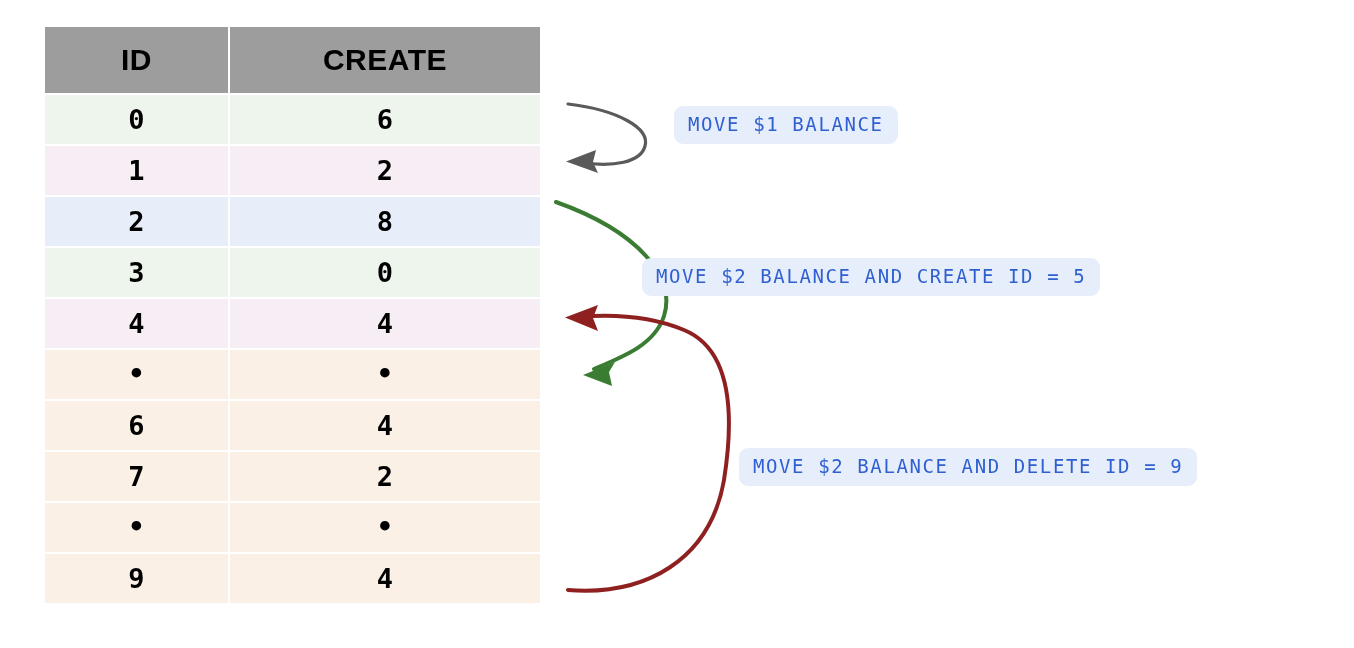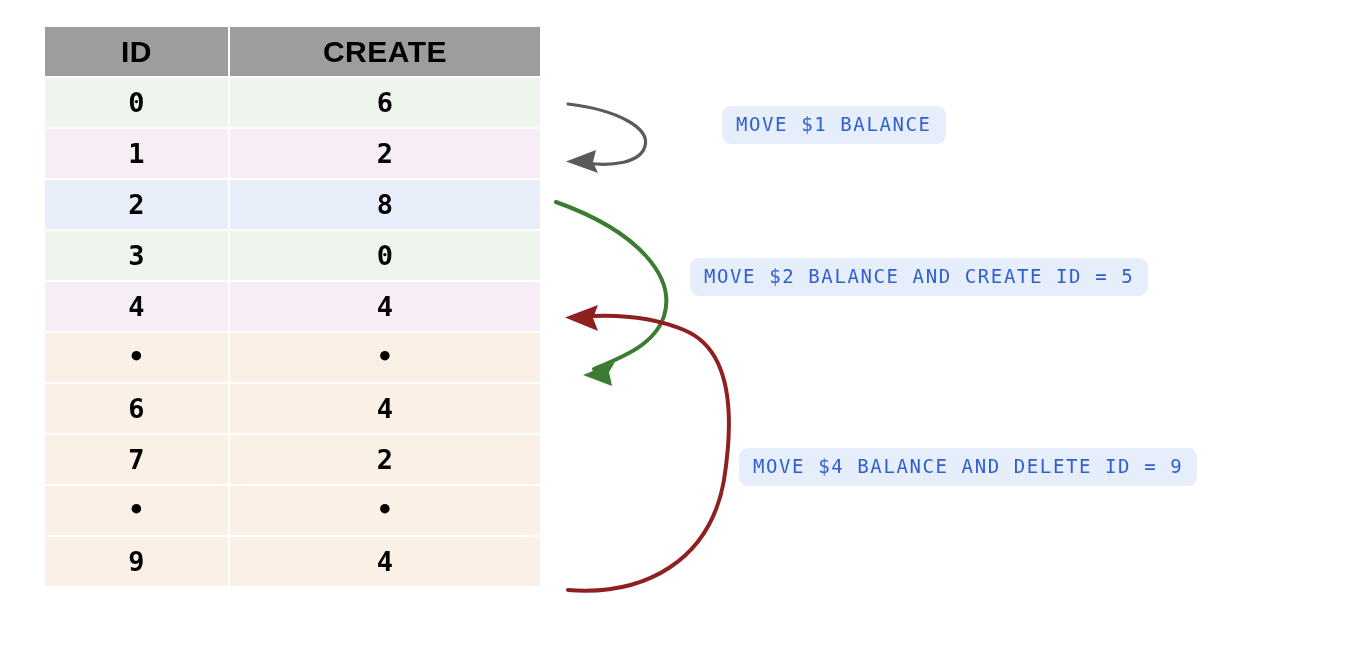--- a/index.html
+++ b/index.html
@@ -28,21 +28,21 @@
   #balance-table col.col-id      { width: 183px; }
   #balance-table col.col-balance { width: 310px; }
 
   #balance-table th {
     background: #9d9d9d;
     color: #000000;
     font-family: "Liberation Sans", sans-serif;
     font-size: 30px;
     font-weight: bold;
     letter-spacing: 0.5px;
-    height: 49px;
+    height: 66px;
     padding: 0;
     text-align: center;
     vertical-align: middle;
   }
 
   #balance-table td {
     height: 49px;
     padding: 0;
     text-align: center;
     vertical-align: middle;
@@ -80,22 +80,22 @@
     border-radius: 9px;
     font-family: "DejaVu Sans Mono", monospace;
     font-size: 19px;
     font-weight: normal;
     letter-spacing: 1.6px;
     color: #2f5fd0;
     padding: 9px 14px 10px 14px;
     white-space: nowrap;
     line-height: 1;
   }
-  #annotation-move-1 { left: 674px; top: 106px; margin-left: 48px; }
-  #annotation-move-2 { left: 690px; top: 258px; text-align: center; }
+  #annotation-move-1 { left: 674px; top: 106px; }
+  #annotation-move-2 { left: 642px; top: 258px; text-align: center; }
   #annotation-move-4 { left: 739px; top: 448px; }
 </style>
 </head>
 <body>
 
 <table id="balance-table">
   <colgroup>
     <col class="col-id">
     <col class="col-balance">
   </colgroup>
@@ -162,13 +162,13 @@
   </g>
 
   <g>
     <path d="M 568 590 C 646 596, 710 560, 724 480 C 736 404, 728 348, 684 330 C 650 316, 612 314, 578 317" fill="none" stroke="#8f2020" stroke-width="4" stroke-linecap="round"></path>
     <path d="M 565 317.5 L 598 305 L 593 318 L 598 331 Z" fill="#8f2020"></path>
   </g>
 </svg>
 
 <div class="annotation-pill" id="annotation-move-1">MOVE $1 BALANCE</div>
 <div class="annotation-pill" id="annotation-move-2">MOVE $2 BALANCE AND CREATE ID = 5</div>
-<div class="annotation-pill" id="annotation-move-4">MOVE $4 BALANCE AND DELETE ID = 9</div>
+<div class="annotation-pill" id="annotation-move-4">MOVE $2 BALANCE AND DELETE ID = 9</div>
 
 </body></html>

